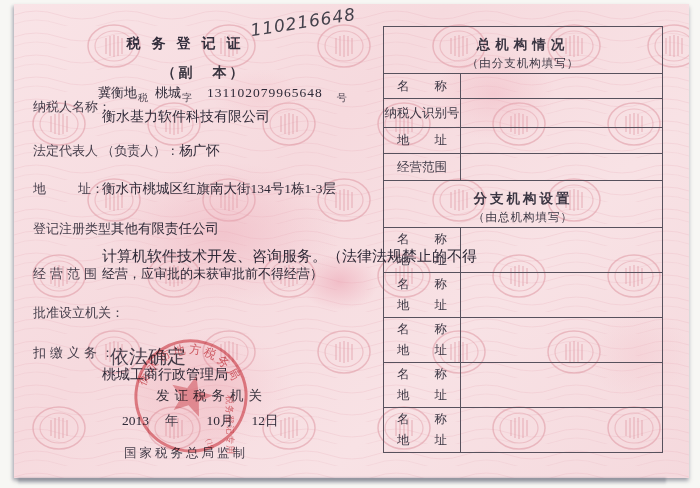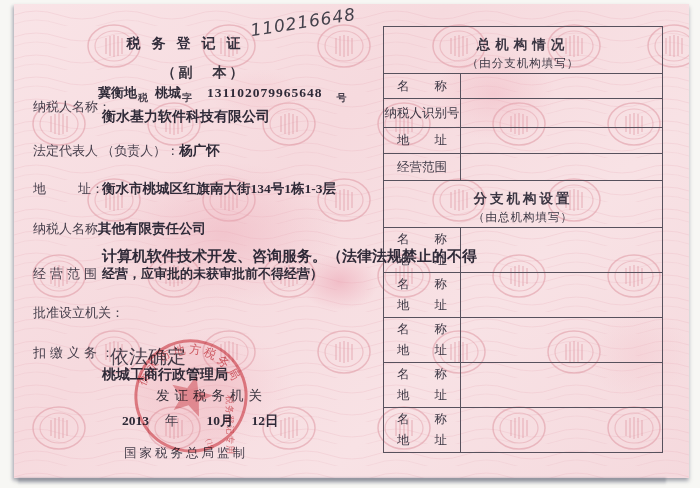--- a/index.html
+++ b/index.html
@@ -9,21 +9,21 @@
     font-family:"Liberation Serif","DejaVu Serif",serif;
   }
   .abs{position:absolute;}
   .cert{
     position:absolute;left:14px;top:4px;width:675px;height:474px;
     background:linear-gradient(135deg,#f9e4e7 0%,#f6dade 38%,#f8e2e5 68%,#f5d9dd 100%);
     box-shadow:-2px 2px 3px rgba(130,130,145,.35), 0 3px 4px rgba(100,105,120,.45);
   }
   .blotch{position:absolute;pointer-events:none;}
   .kai{color:#453e4b;}
-  .b{font-weight:bold;color:#2f2a38;}
+  .b{font-weight:normal;color:#2f2a38;}
   .title{left:60px;top:31px;width:230px;text-align:center;font-size:14px;font-weight:bold;
          letter-spacing:11px;color:#332e3c;}
   .subtitle{left:75px;top:60px;width:230px;text-align:center;font-size:14px;font-weight:bold;
             letter-spacing:3px;color:#39343f;}
   .handwritten{left:236px;top:8px;font-family:"DejaVu Sans","Liberation Sans",sans-serif;
                font-style:italic;font-size:17px;color:#44424c;transform:rotate(-9deg);letter-spacing:1px;}
   .docline{left:84px;top:80px;font-size:13px;white-space:nowrap;}
   .docline .sub{font-size:10px;position:relative;top:4px;margin:0 7px 0 1px;color:#453e4b;}
   .docline .num{letter-spacing:1px;font-size:13.5px;}
   .lbl{font-size:13px;white-space:nowrap;}
@@ -199,21 +199,21 @@
 
     <div class="abs lbl" style="left:19px;top:138px;">
       <span class="kai">法定代表人 （负责人）：</span><span class="b" style="font-size:13.5px;">杨广怀</span>
     </div>
 
     <div class="abs lbl kai" style="left:19px;top:176px;">地</div>
     <div class="abs lbl kai" style="left:64px;top:176px;">址：</div>
     <div class="abs val b" style="left:88px;top:176px;">衡水市桃城区红旗南大街134号1栋1-3层</div>
 
     <div class="abs lbl" style="left:19px;top:216px;">
-      <span class="kai">纳税人名称</span><span class="b" style="font-size:13.5px;">其他有限责任公司</span>
+      <span class="kai">登记注册类型</span><span class="b" style="font-size:13.5px;">其他有限责任公司</span>
     </div>
 
     <div class="abs scope1 b">计算机软件技术开发、咨询服务。（法律法规禁止的不得</div>
     <div class="abs val b" style="left:88px;top:261px;font-size:13px;">经营，应审批的未获审批前不得经营）</div>
     <div class="abs lbl kai ls4" style="left:19px;top:261px;">经营范围：</div>
 
     <div class="abs lbl kai" style="left:19px;top:300px;">批准设立机关：</div>
 
     <div class="abs lbl kai ls4" style="left:19px;top:340px;">扣缴义务：</div>
     <div class="abs lbl kai" style="left:96px;top:340px;font-size:19px;">依法确定</div>

